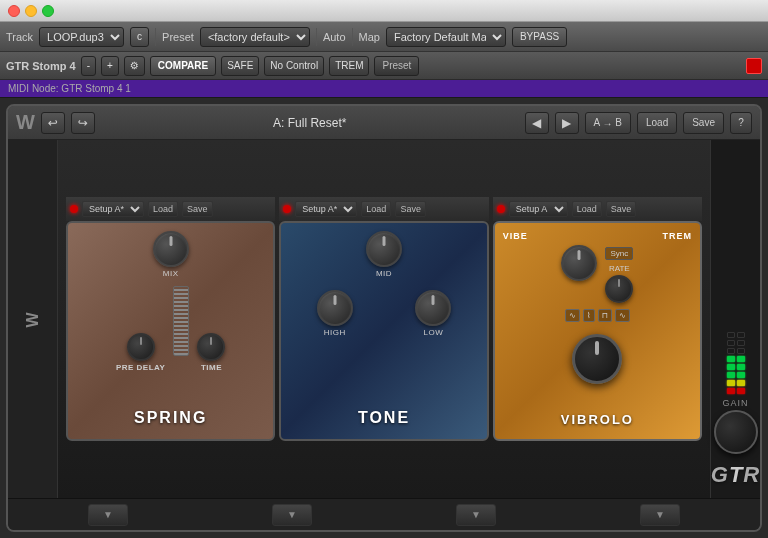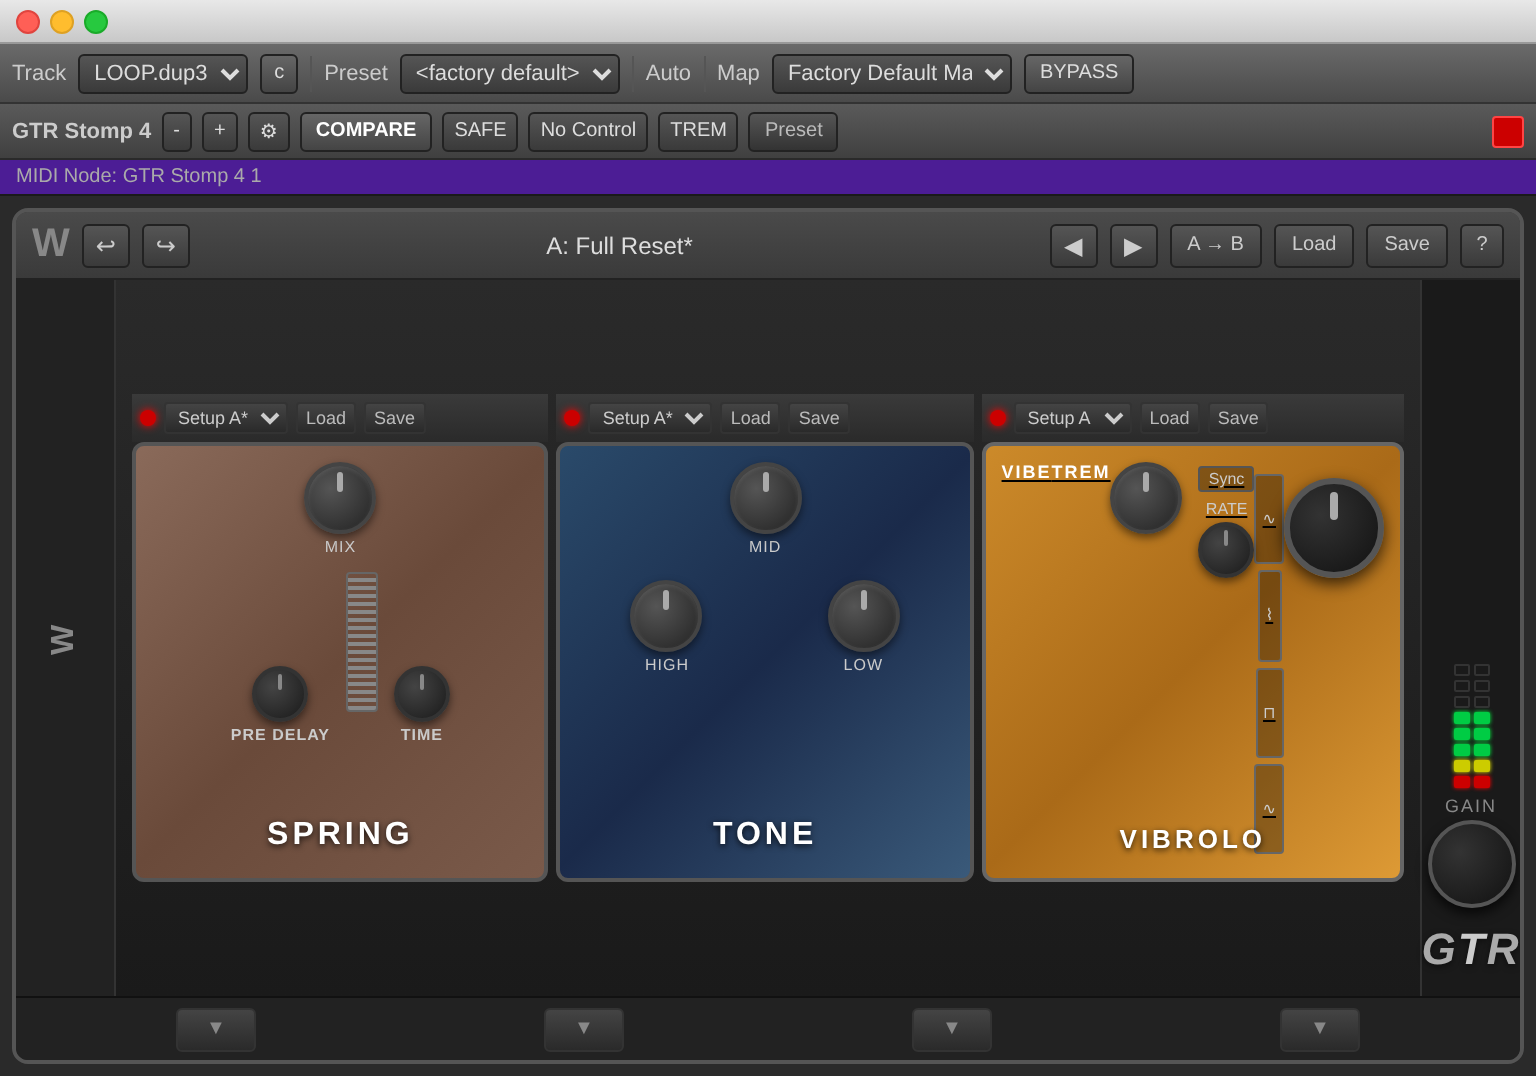--- a/index.html
+++ b/index.html
@@ -333,24 +333,24 @@
       min-height: 220px;
     }
 
     
     .vibrolo-pedal {
       background: linear-gradient(135deg, #cc8a2a, #aa6a18, #dd9a35);
       border: 2px solid #666;
       border-radius: 6px;
       flex: 1;
       display: flex;
+      flex-direction: column;
       padding: 8px 8px;
       position: relative;
       min-height: 220px;
-      text-decoration: underline;
     }
 
     
     .knob {
       width: 36px;
       height: 36px;
       border-radius: 50%;
       background: radial-gradient(circle at 35% 35%, #555, #222);
       border: 2px solid #444;
       position: relative;

